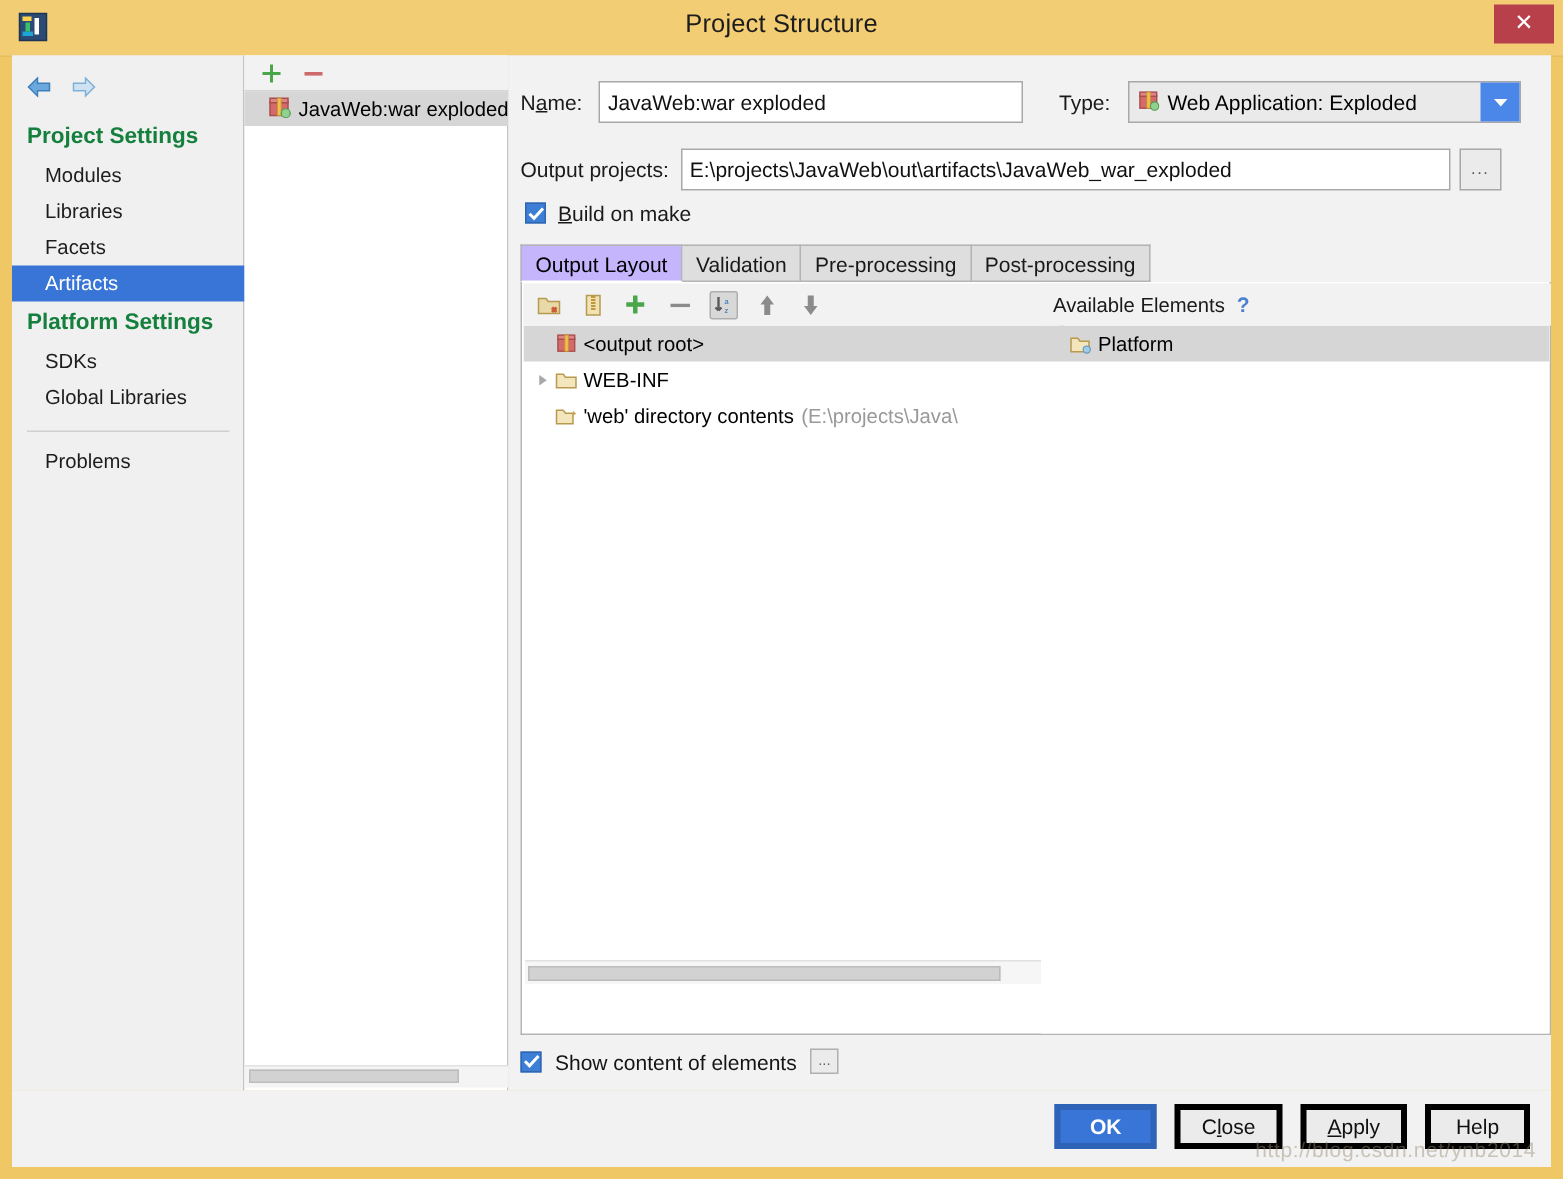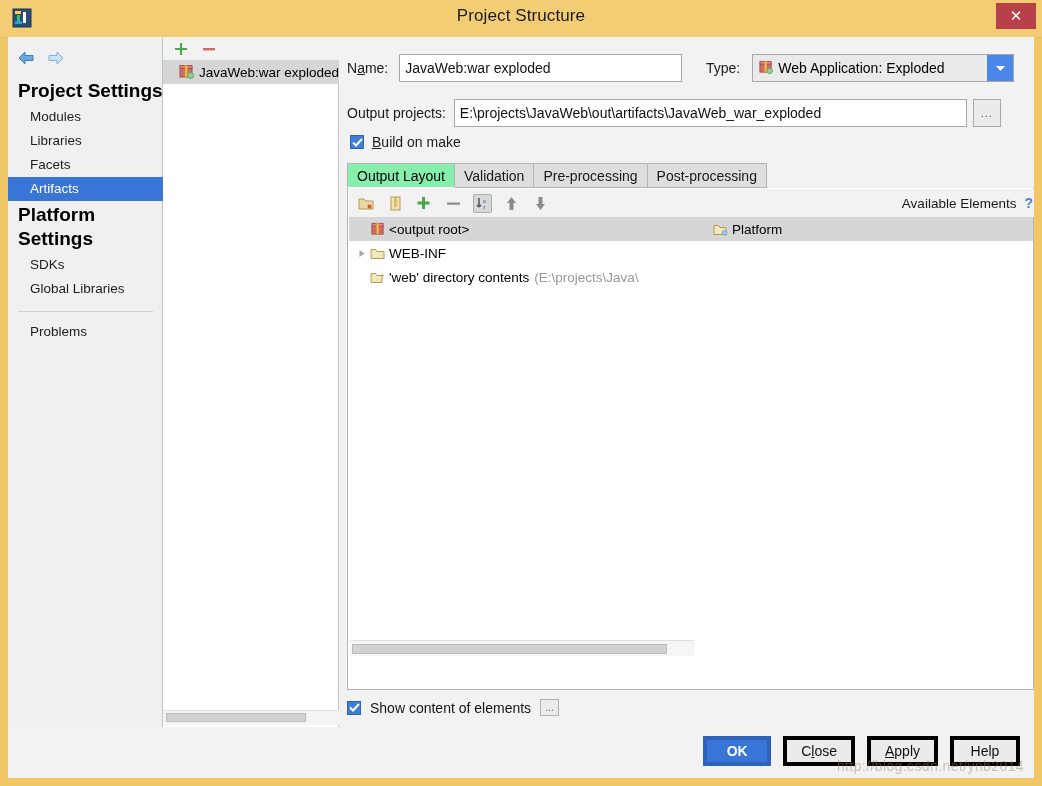--- a/index.html
+++ b/index.html
@@ -94,22 +94,22 @@
     justify-content: center;
   }
   .nav-list {
     position: absolute;
     left: 0; top: 40px;
     width: 155px;
   }
   .nav-group {
     padding: 2px 0 2px 10px;
     font-weight: bold;
-    font-size: 19px;
-    color: #000000;
+    font-size: 15px;
+    color: #15803d;
     line-height: 24px;
   }
   .nav-item {
     padding: 0 0 0 22px;
     font-size: 13.5px;
     color: #1d1d1d;
     line-height: 24px;
     cursor: pointer;
   }
   .nav-item.selected {
@@ -282,21 +282,21 @@
     background: #dedede;
     border: 1px solid #b4b4b4;
     border-left: none;
     box-sizing: border-box;
     color: #191919;
     cursor: pointer;
     white-space: nowrap;
   }
   .tab:first-child { border-left: 1px solid #b4b4b4; }
   .tab.active {
-    background: #86efac;
+    background: #c4b5fd;
     border-bottom-color: #ffffff;
     color: #000000;
     text-align: right;
   }
 
   .tabpanel {
     position: absolute;
     left: 8px; top: 151px;
     width: 687px;
     height: 502px;
@@ -330,21 +330,20 @@
     left: 346px; top: 1px;
     width: 339px; height: 28px;
     display: flex;
     align-items: center;
     gap: 8px;
     padding-left: 8px;
     background: #f2f2f2;
     box-sizing: border-box;
     font-size: 13.5px;
     color: #1a1a1a;
-    justify-content: flex-end;
   }
   .help-q {
     color: #4a7fd1;
     font-size: 14px;
     font-weight: bold;
     cursor: pointer;
   }
 
   .tree-left {
     position: absolute;

